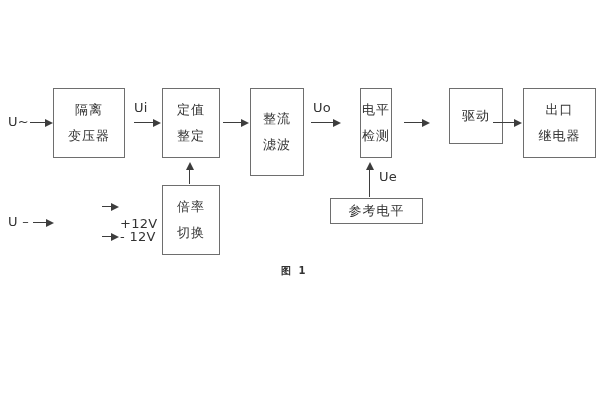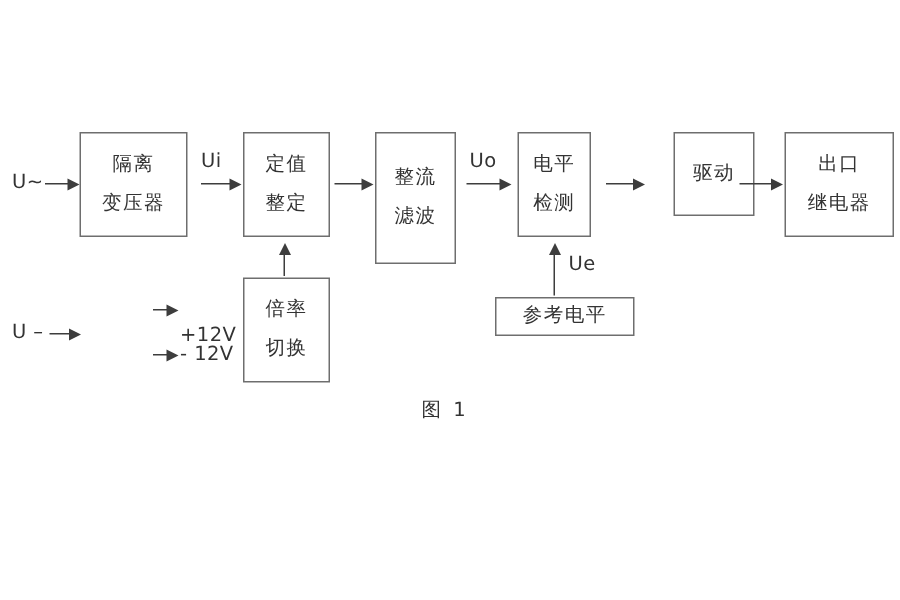--- a/index.html
+++ b/index.html
@@ -19,21 +19,21 @@
     background:var(--bg);
     display:flex;flex-direction:column;
     align-items:center;justify-content:center;
     font-size:13px;color:var(--text);
     line-height:26px;letter-spacing:1px;
     box-sizing:border-box;
   }
   .b1{left:53px;top:88px;width:72px;height:70px}
   .b2{left:162px;top:88px;width:58px;height:70px}
   .b3{left:250px;top:88px;width:54px;height:88px}
-  .b4{left:345px;top:88px;width:49px;height:70px}
+  .b4{left:360px;top:88px;width:32px;height:70px}
   .b5{left:449px;top:88px;width:54px;height:56px}
   .b6{left:523px;top:88px;width:73px;height:70px}
   .b7{left:55px;top:187px;width:47px;height:70px}
   .b8{left:162px;top:185px;width:58px;height:70px}
   .b9{left:330px;top:198px;width:93px;height:26px}
 
   
   .lbl{
     position:absolute;font-size:13px;color:var(--text);
     letter-spacing:0.3px;white-space:nowrap;
@@ -55,21 +55,21 @@
   .arr-u::before{
     content:"";position:absolute;top:5px;bottom:0;left:4px;width:1.3px;
     background:var(--arrow);
   }
   .arr-u::after{
     content:"";position:absolute;top:0;left:0.5px;width:0;height:0;
     border-bottom:8px solid var(--arrow);
     border-left:4px solid transparent;border-right:4px solid transparent;
   }
 
-  .caption{position:absolute;left:281px;top:264px;font-size:13px;color:var(--text);letter-spacing:2px;}
+  .caption{position:absolute;left:281px;top:264px;font-size:10px;color:var(--text);letter-spacing:2px;font-weight:bold;}
 </style>
 </head>
 <body>
 
 <div class="canvas">
 
   <div class="lbl" style="left:8px;top:114px">U~</div>
   <div class="lbl" style="left:8px;top:214px">U –</div>
 
   <div class="lbl" style="left:134px;top:100px">Ui</div>

